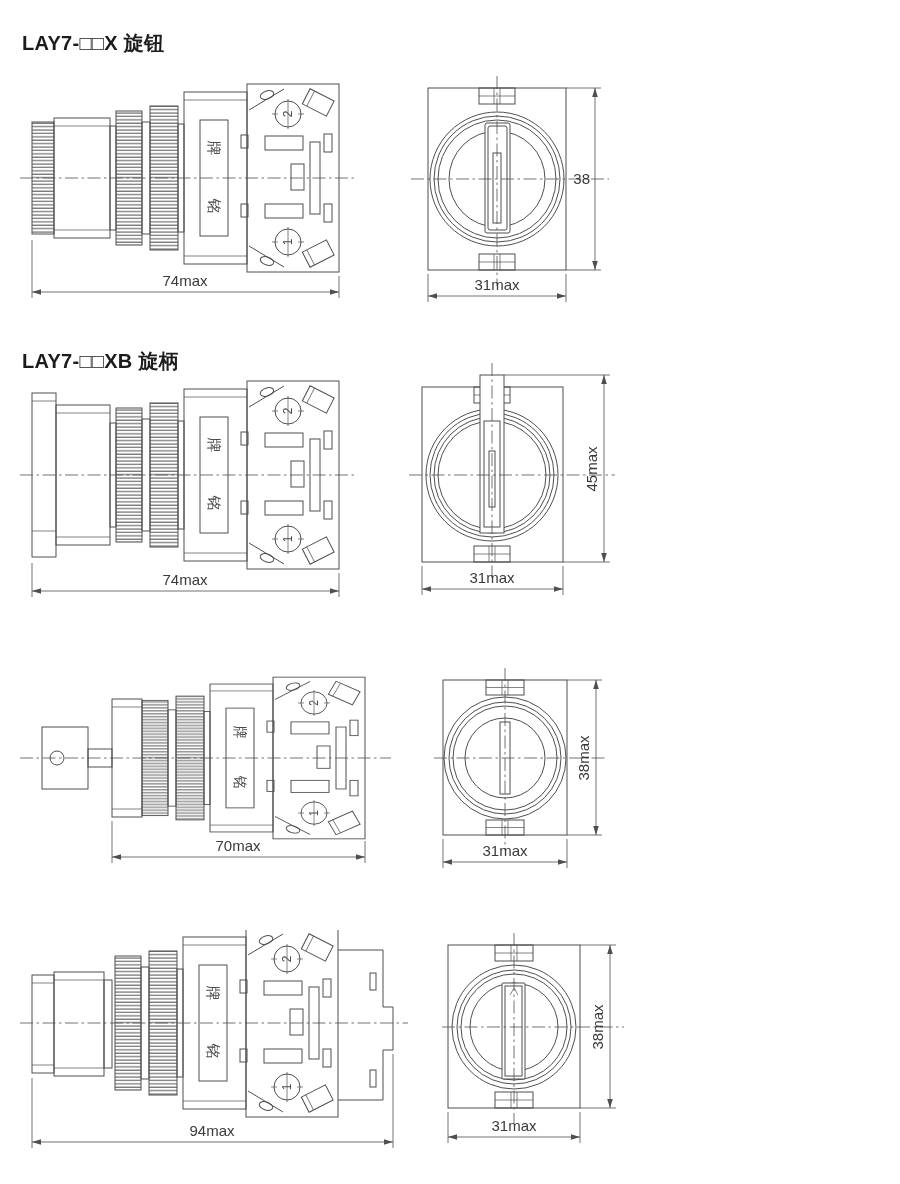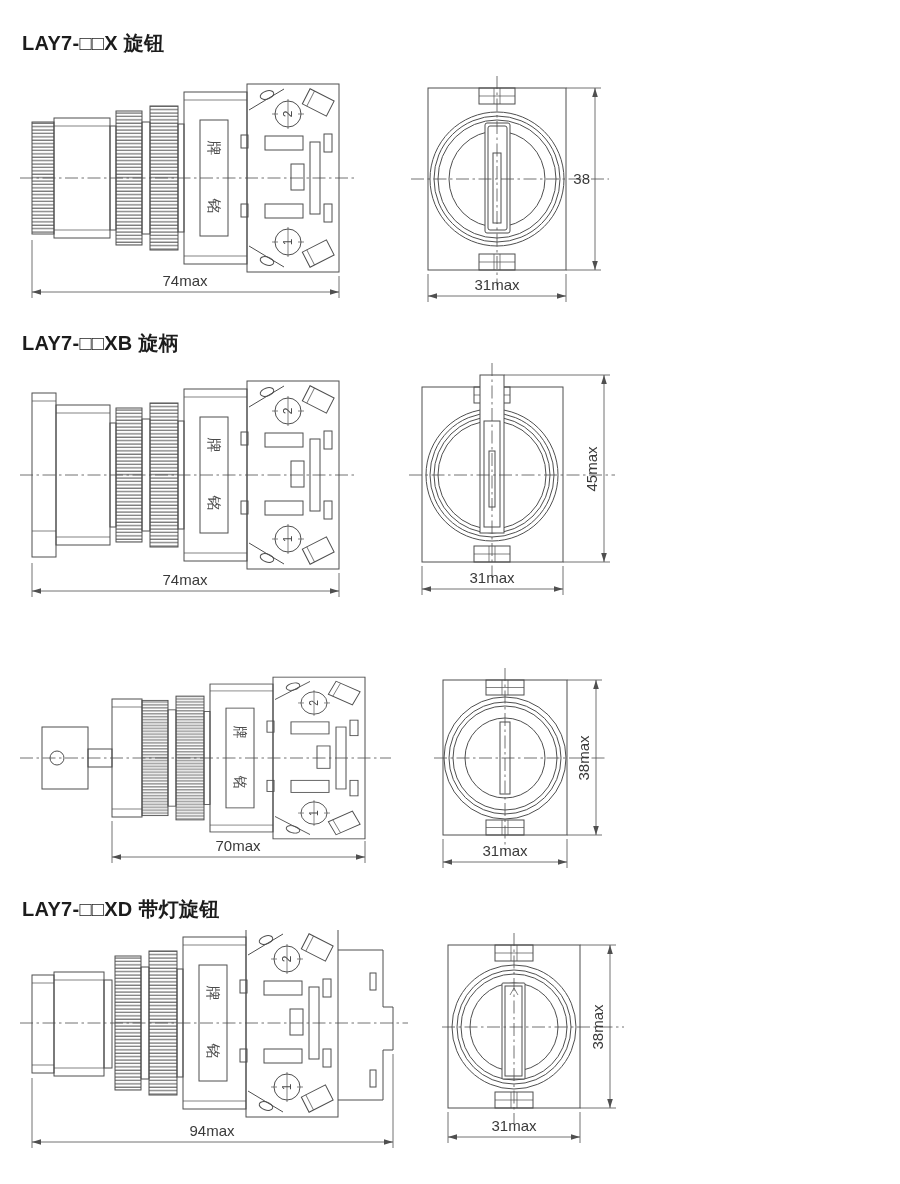--- a/index.html
+++ b/index.html
@@ -134,21 +134,21 @@
     <g>
       <line class="ext" x1="23" y1="198" x2="23" y2="226"></line>
       <line class="ext" x1="161" y1="198" x2="161" y2="226"></line>
       <line class="dim" x1="23" y1="220" x2="161" y2="220"></line>
       <polygon points="23,220 32,217.2 32,222.8" style="fill:#4f4f4f;stroke:none"></polygon>
       <polygon points="161,220 152,217.2 152,222.8" style="fill:#4f4f4f;stroke:none"></polygon>
       <text class="dimtxt" x="92" y="214">31max</text>
     </g>
   </svg>
 
-  <h2 class="sec-title" style="top:330px">LAY7-□□XB 旋柄</h2>
+  <h2 class="sec-title" style="top:348px">LAY7-□□XB 旋柄</h2>
 
   <svg class="draw" style="left:18px;top:375px" width="340" height="232" viewBox="0 0 340 232">
     <defs>
       <pattern id="rib-b" patternUnits="userSpaceOnUse" width="8" height="3.4">
         <line x1="0" y1="1" x2="8" y2="1" stroke="#4f4f4f" stroke-width="0.75"></line>
       </pattern>
     </defs>
 
     <rect x="14" y="18" width="24" height="164"></rect>
     <line x1="14" y1="26" x2="38" y2="26" class="thin"></line>
@@ -362,21 +362,20 @@
     <g>
       <line class="ext" x1="13" y1="171" x2="13" y2="200"></line>
       <line class="ext" x1="137" y1="171" x2="137" y2="200"></line>
       <line class="dim" x1="13" y1="194" x2="137" y2="194"></line>
       <polygon points="13,194 22,191.2 22,196.8" style="fill:#4f4f4f;stroke:none"></polygon>
       <polygon points="137,194 128,191.2 128,196.8" style="fill:#4f4f4f;stroke:none"></polygon>
       <text class="dimtxt" x="75" y="188">31max</text>
     </g>
   </svg>
 
-  <h2 class="sec-title" style="top:896px">LAY7-□□XD 带灯旋钮</h2>
 
   <svg class="draw" style="left:18px;top:930px" width="392" height="225" viewBox="0 0 392 225">
     <defs>
       <pattern id="rib-d" patternUnits="userSpaceOnUse" width="8" height="3.4">
         <line x1="0" y1="1" x2="8" y2="1" stroke="#4f4f4f" stroke-width="0.75"></line>
       </pattern>
     </defs>
 
     <g>
       <rect x="14" y="45" width="22" height="98"></rect>

